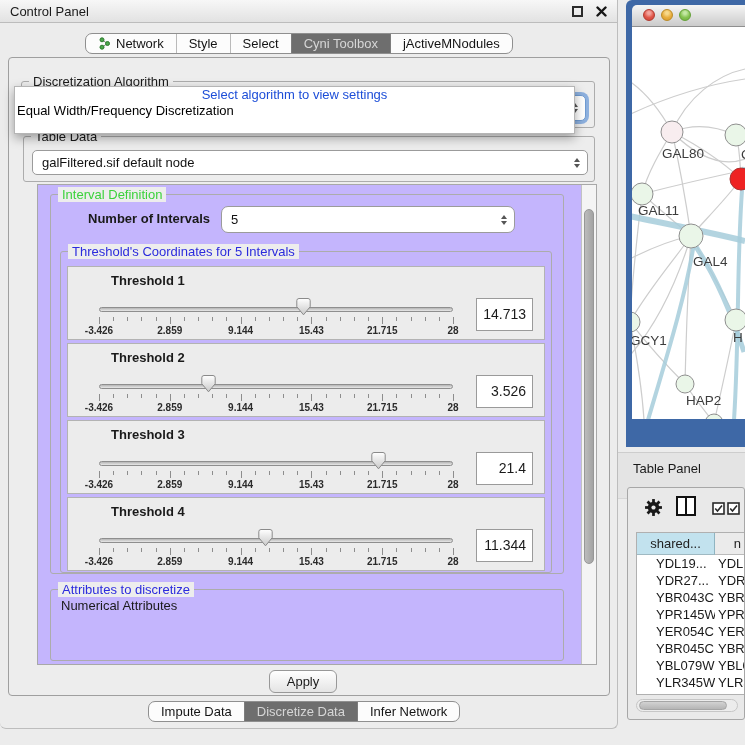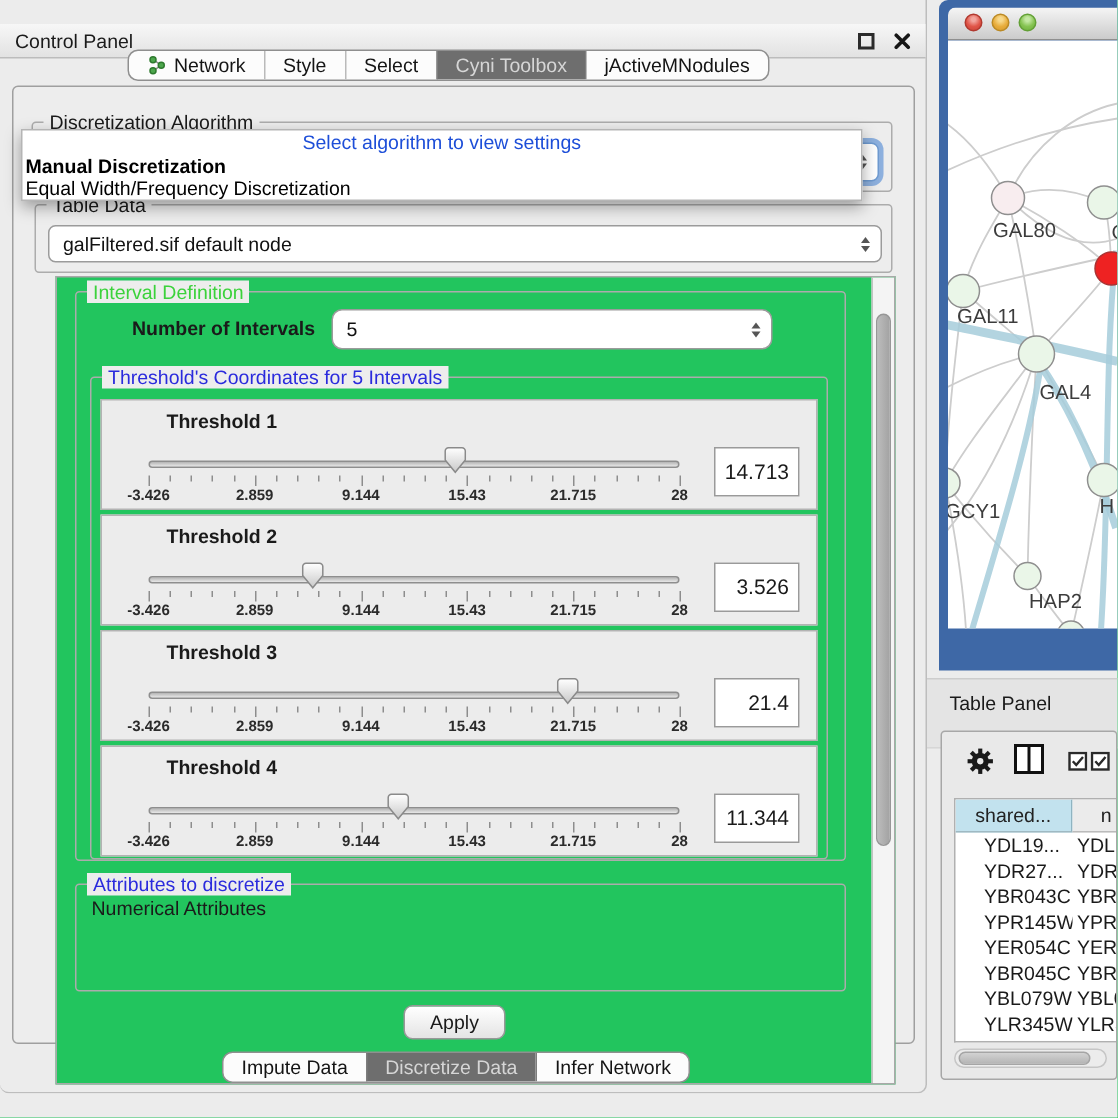--- a/index.html
+++ b/index.html
@@ -8,21 +8,21 @@
     position: relative;
     background:#ececec;
     font-family:"Liberation Sans", sans-serif;
     overflow:hidden;
     color:#1a1a1a;
   }
   
   .cp-window { position:absolute; left:0; top:0; width:618px; height:729px;
     background:#ececec; border-right:1px solid #bdbdbd; border-bottom:1px solid #bdbdbd;
     border-radius:0 0 6px 6px; }
-  .cp-titlebar { position:absolute; left:0; top:16px; width:100%; height:23px;
+  .cp-titlebar { position:absolute; left:0; top:0; width:100%; height:23px;
     background:linear-gradient(#f7f7f7,#e2e2e2); border-bottom:1px solid #bcbcbc;
     display:flex; align-items:center; padding:0 10px; font-size:13px; }
   .cp-title { flex:1; }
   .float-btn { width:11px; height:11px; border:2px solid #2b2b2b; margin-right:13px; background:transparent; }
   .close-btn { width:11px; height:11px; position:relative; }
   .close-btn svg { display:block; }
 
   
   .tabbar { position:absolute; height:21px; display:flex; align-items:stretch;
     background:#fcfcfc; border:1px solid #8f8f8f; border-radius:7px; overflow:hidden; font-size:13px; }
@@ -57,22 +57,22 @@
     border-color:#6f9bd1; box-shadow:0 0 0 3px rgba(100,150,215,.7); }
 
   #popup { position:absolute; left:5px; top:28px; width:561px; height:48px; background:#ffffff;
     border:1px solid #b5b5b5; box-shadow:0 4px 10px rgba(0,0,0,.35); z-index:30; font-size:13px; }
   .popup-hint { text-align:center; color:#1d4ed8; line-height:16px; height:16px; }
   .popup-opt { padding-left:2px; line-height:15px; height:15px; color:#000; white-space:nowrap; }
 
   #g-tabledata { left:14px; top:78px; width:572px; height:46px; }
   #td-combo { left:8px; top:13px; width:556px; height:25px; }
 
-  #scrollpane { position:absolute; left:28px; top:126px; width:560px; height:539px;
-    border:1px solid #a8a8a8; background:#22c55e; }
+  #scrollpane { position:absolute; left:28px; top:126px; width:560px; height:481px;
+    border:1px solid #a8a8a8; background:#c4b5fd; }
   .v-scrollbar { position:absolute; right:0; top:0; width:15px; height:100%;
     background:#f4f4f4; border-left:1px solid #c2c2c2; }
   .v-thumb { position:absolute; left:2px; top:24px; width:10px; height:355px;
     background:linear-gradient(90deg,#bcbcbc,#a3a3a3); border:1px solid #979797; border-radius:6px; }
 
   #g-interval { left:12px; top:9px; width:514px; height:380px; }
   .ni-label { position:absolute; left:37px; top:16px; font-weight:bold; font-size:13px; }
   #ni-combo { left:170px; top:11px; width:294px; height:27px; border-radius:7px; }
   #ni-combo .combo-value { line-height:25px; }
 
@@ -198,21 +198,20 @@
       <div class="combo" id="alg-combo">
         <span class="combo-arrows">
             <span class="arr-up"></span>
             <span class="arr-down"></span>
           </span>
       </div>
     </div>
 
     <div id="popup">
       <div class="popup-hint">Select algorithm to view settings</div>
-      <div class="popup-opt bold">Manual Discretization</div>
       <div class="popup-opt">Equal Width/Frequency Discretization</div>
     </div>
 
     <div class="group" id="g-tabledata">
       <span class="group-title">Table Data</span>
       <div class="combo" id="td-combo">
         <span class="combo-value">galFiltered.sif default node</span>
         <span class="combo-arrows">
             <span class="arr-up"></span>
             <span class="arr-down"></span>

